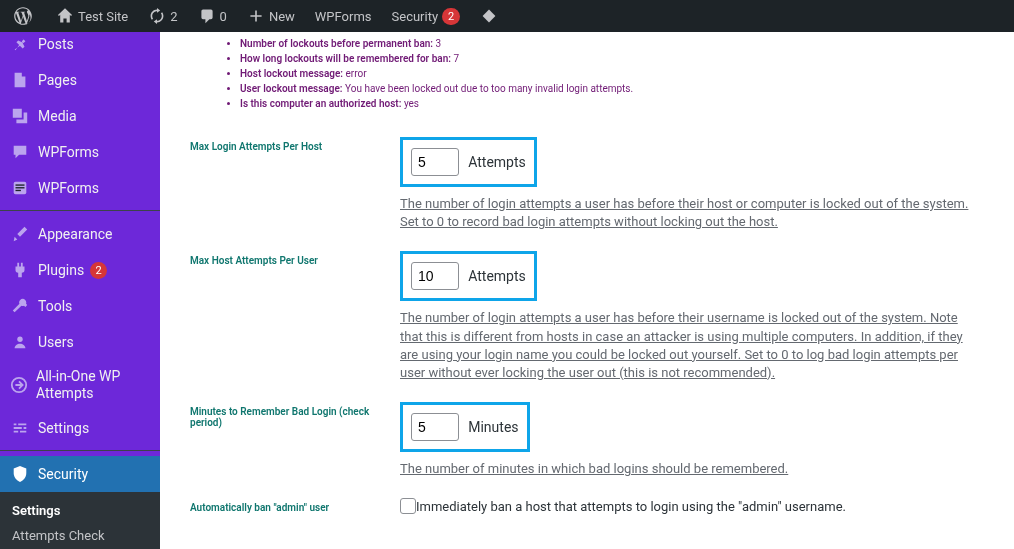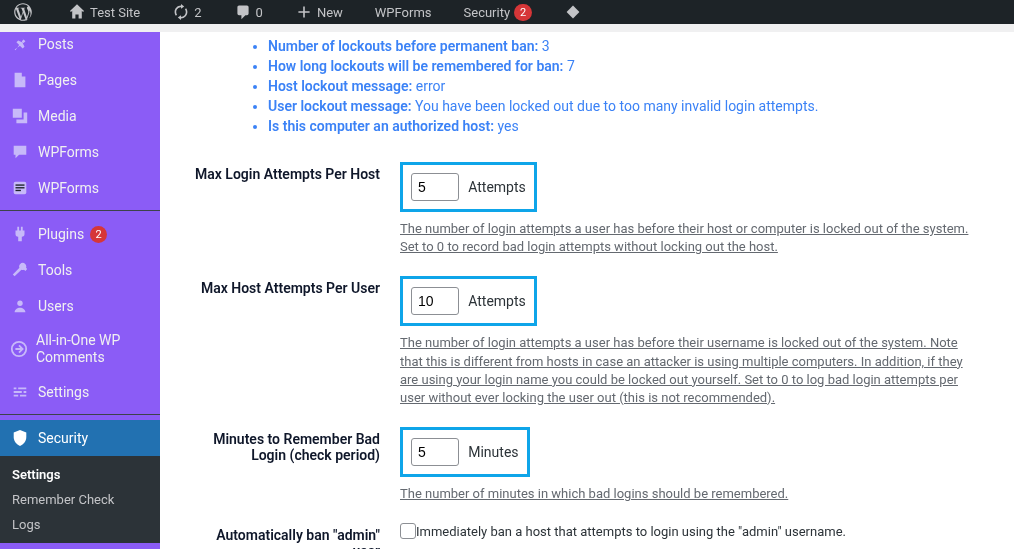--- a/index.html
+++ b/index.html
@@ -1,43 +1,43 @@
 <!DOCTYPE html>
 <html><head>
   <meta charset="utf-8">
   <style>
     * { box-sizing: border-box; margin: 0; padding: 0; }
     body { font-family: -apple-system, BlinkMacSystemFont, "Segoe UI", Roboto, sans-serif; font-size: 13px; color: #2c3338; background: #f0f0f1; width: 1014px; height: 549px; overflow: hidden; position: relative; }
 
     
-    .admin-bar { background: #1d2327; color: #c3c4c7; height: 24px; display: flex; align-items: center; padding: 0 6px; font-size: 13px; gap: 16px; }
+    .admin-bar { background: #1d2327; color: #c3c4c7; height: 32px; display: flex; align-items: flex-start; padding: 0 6px; font-size: 13px; gap: 4px; }
     .ab-item { display: flex; align-items: center; padding: 0 8px; height: 32px; cursor: pointer; color: #c3c4c7; }
     .ab-icon { width: 18px; height: 18px; display: inline-flex; align-items: center; justify-content: center; margin-right: 4px; }
     .ab-count { background:#d63638; color:#fff; border-radius: 10px; padding: 0 6px; font-size: 11px; line-height:17px; height:17px; margin-left:4px; display:inline-block;}
 
     
-    .sidebar { position: absolute; top: 32px; left: 0; width: 160px; background: #8b5cf6; color: #f0f0f1; height: 517px; overflow: hidden; font-size: 14px; }
+    .sidebar { position: absolute; top: 32px; left: 0; width: 160px; background: #6d28d9; color: #f0f0f1; height: 517px; overflow: hidden; font-size: 14px; }
     .menu-item { display: flex; align-items: center; padding: 8px 10px; color: #f0f0f1; cursor: pointer; position: relative; }
     .menu-item.current { background: #2271b1; color: #fff; }
     .menu-item.current::after { content: ""; position: absolute; right: -8px; top: 50%; transform: translateY(-50%); border: 8px solid transparent; border-right-color: #f0f0f1; }
     .menu-icon { width: 20px; height: 20px; display: inline-flex; align-items: center; justify-content: center; margin-right: 8px; font-size: 16px; color: rgba(240,246,252,0.6); }
     .menu-item.current .menu-icon { color: #fff; }
     .update-badge { background:#d63638; color:#fff; border-radius:10px; font-size:11px; line-height:17px; height:17px; min-width:17px; text-align:center; margin-left:6px; padding:0 4px; }
     .submenu { background:#2c3338; padding: 6px 0; }
     .submenu-item { padding: 5px 12px; color: #c3c4c7; font-size: 13px; cursor: pointer; }
     .submenu-item.active { color:#fff; font-weight:600; }
 
     
     .content { position: absolute; top: 32px; left: 160px; right: 0; height: 517px; background: #fff; padding: 4px 20px 20px 30px; overflow: hidden; }
     .option-list { list-style: disc; padding-left: 50px; margin-bottom: 18px; }
-    .option-list li { padding: 2px 0; font-size: 14px; color: #3b82f6; margin-left: 28px; }
+    .option-list li { padding: 2px 0; font-size: 10px; color: #701a75; }
     .option-list b { font-weight: 600; }
 
     .form-table { width: 100%; border-collapse: collapse; }
-    .form-table th { width: 200px; text-align: right; vertical-align: top; padding: 12px 10px 12px 0; font-size: 14px; font-weight: 600; color:#0f172a;}
+    .form-table th { width: 200px; text-align: left; vertical-align: top; padding: 12px 10px 12px 0; font-size: 10px; font-weight: 600; color:#0f766e;}
     .form-table td { padding: 8px 10px 12px 10px; vertical-align: top; }
     .input-wrap { display: inline-block; padding: 8px; border: 3px solid #0ea5e9; }
     .small-num { width: 48px; height: 28px; padding: 0 6px; border: 1px solid #8c8f94; border-radius: 3px; font-size: 14px; }
     .unit { font-size: 14px; margin-left: 6px; }
     .desc { color:#646970; font-size: 13px; margin-top: 8px; max-width: 580px; line-height:1.4;text-decoration:underline; }
     .checkbox-row { display:flex; align-items:center; }
     .chk { width:16px; height:16px; border:1px solid #8c8f94; border-radius:3px; background:#fff; }
   </style>
 </head>
 <body>
@@ -139,20 +139,28 @@
           <rect x="5" y="9" width="10" height="1.5" fill="#1d2327"></rect>
           <rect x="5" y="12" width="6" height="1.5" fill="#1d2327"></rect>
         </svg>
       </span>
       <span>WPForms</span>
     </div>
   <div style="height:6px;border-top:1px solid #3c434a;margin:4px 0 0;"></div>
   <div class="menu-item">
       <span class="menu-icon">
         <svg viewBox="0 0 20 20" width="18" height="18" fill="currentColor">
+          <path d="M15 2l3 3-8 8-3-3 8-8zM4 13l3 3-4 2 1-5z"></path>
+        </svg>
+      </span>
+      <span>Appearance</span>
+    </div>
+  <div class="menu-item">
+      <span class="menu-icon">
+        <svg viewBox="0 0 20 20" width="18" height="18" fill="currentColor">
           <path d="M7 2v4H5v4c0 2 1 3 3 3v5h4v-5c2 0 3-1 3-3V6h-2V2h-2v4H9V2H7z"></path>
         </svg>
       </span>
       <span>Plugins</span>
       <span class="update-badge">2</span>
     </div>
   <div class="menu-item">
       <span class="menu-icon">
         <svg viewBox="0 0 20 20" width="18" height="18" fill="currentColor">
           <path d="M13 2c2 0 4 2 4 4 0 .5-.1 1-.3 1.4L18 9l-2 2-1.6-1.3c-.4.2-.9.3-1.4.3-.5 0-1-.1-1.4-.3L4 17l-2-2 7.4-7.6C9.1 7 9 6.5 9 6c0-2 2-4 4-4z"></path>
@@ -169,42 +177,42 @@
       </span>
       <span>Users</span>
     </div>
   <div class="menu-item">
       <span class="menu-icon">
         <svg viewBox="0 0 20 20" width="18" height="18" fill="currentColor">
           <circle cx="10" cy="10" r="8" fill="none" stroke="currentColor" stroke-width="2"></circle>
           <path d="M6 10h8M10 6l4 4-4 4" fill="none" stroke="currentColor" stroke-width="2"></path>
         </svg>
       </span>
-      <span style="line-height:1.2;">All-in-One WP Comments</span>
+      <span style="line-height:1.2;">All-in-One WP Attempts</span>
     </div>
   <div class="menu-item">
       <span class="menu-icon">
         <svg viewBox="0 0 20 20" width="18" height="18" fill="currentColor">
           <path d="M3 5h3v2H3V5zm5 0h9v2H8V5zM3 9h9v2H3V9zm11 0h3v2h-3V9zM3 13h5v2H3v-2zm7 0h7v2h-7v-2z"></path>
         </svg>
       </span>
       <span>Settings</span>
     </div>
   <div style="height:6px;border-top:1px solid #3c434a;margin:4px 0 0;"></div>
   <div class="menu-item current">
       <span class="menu-icon">
         <svg viewBox="0 0 20 20" width="18" height="18" fill="currentColor">
           <path d="M10 1l7 3v5c0 5-3 8-7 10-4-2-7-5-7-10V4l7-3z"></path>
         </svg>
       </span>
       <span>Security</span>
     </div>
   <div class="submenu">
     <div class="submenu-item active">Settings</div>
-    <div class="submenu-item">Remember Check</div>
+    <div class="submenu-item">Attempts Check</div>
     <div class="submenu-item">Logs</div>
 
   </div>
 </div>
 
 <div class="content">
   <ul class="option-list">
     <li><b>Number of lockouts before permanent ban:</b><span> 3</span></li>
     <li><b>How long lockouts will be remembered for ban:</b><span> 7</span></li>
     <li><b>Host lockout message:</b><span> error</span></li>

